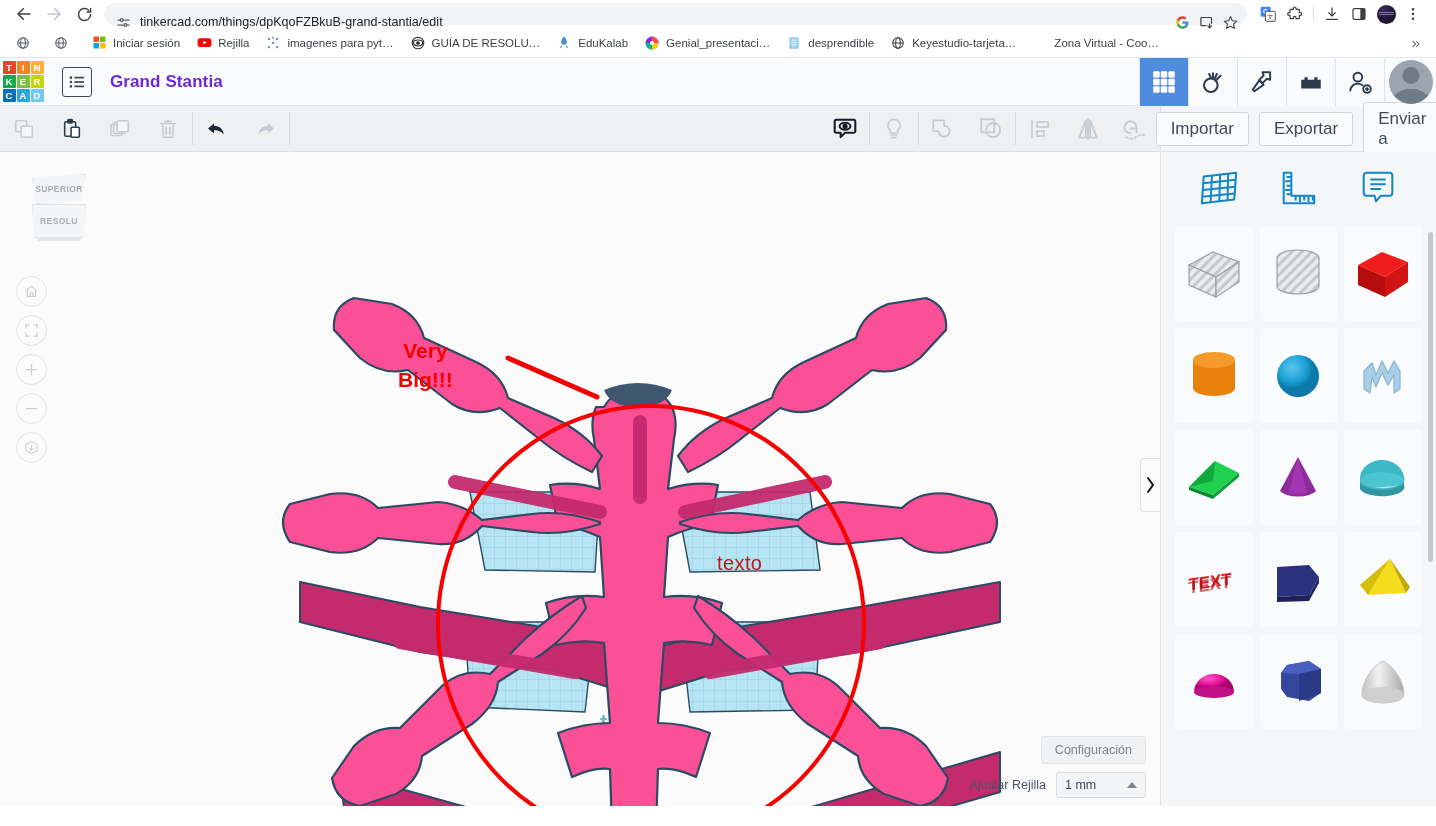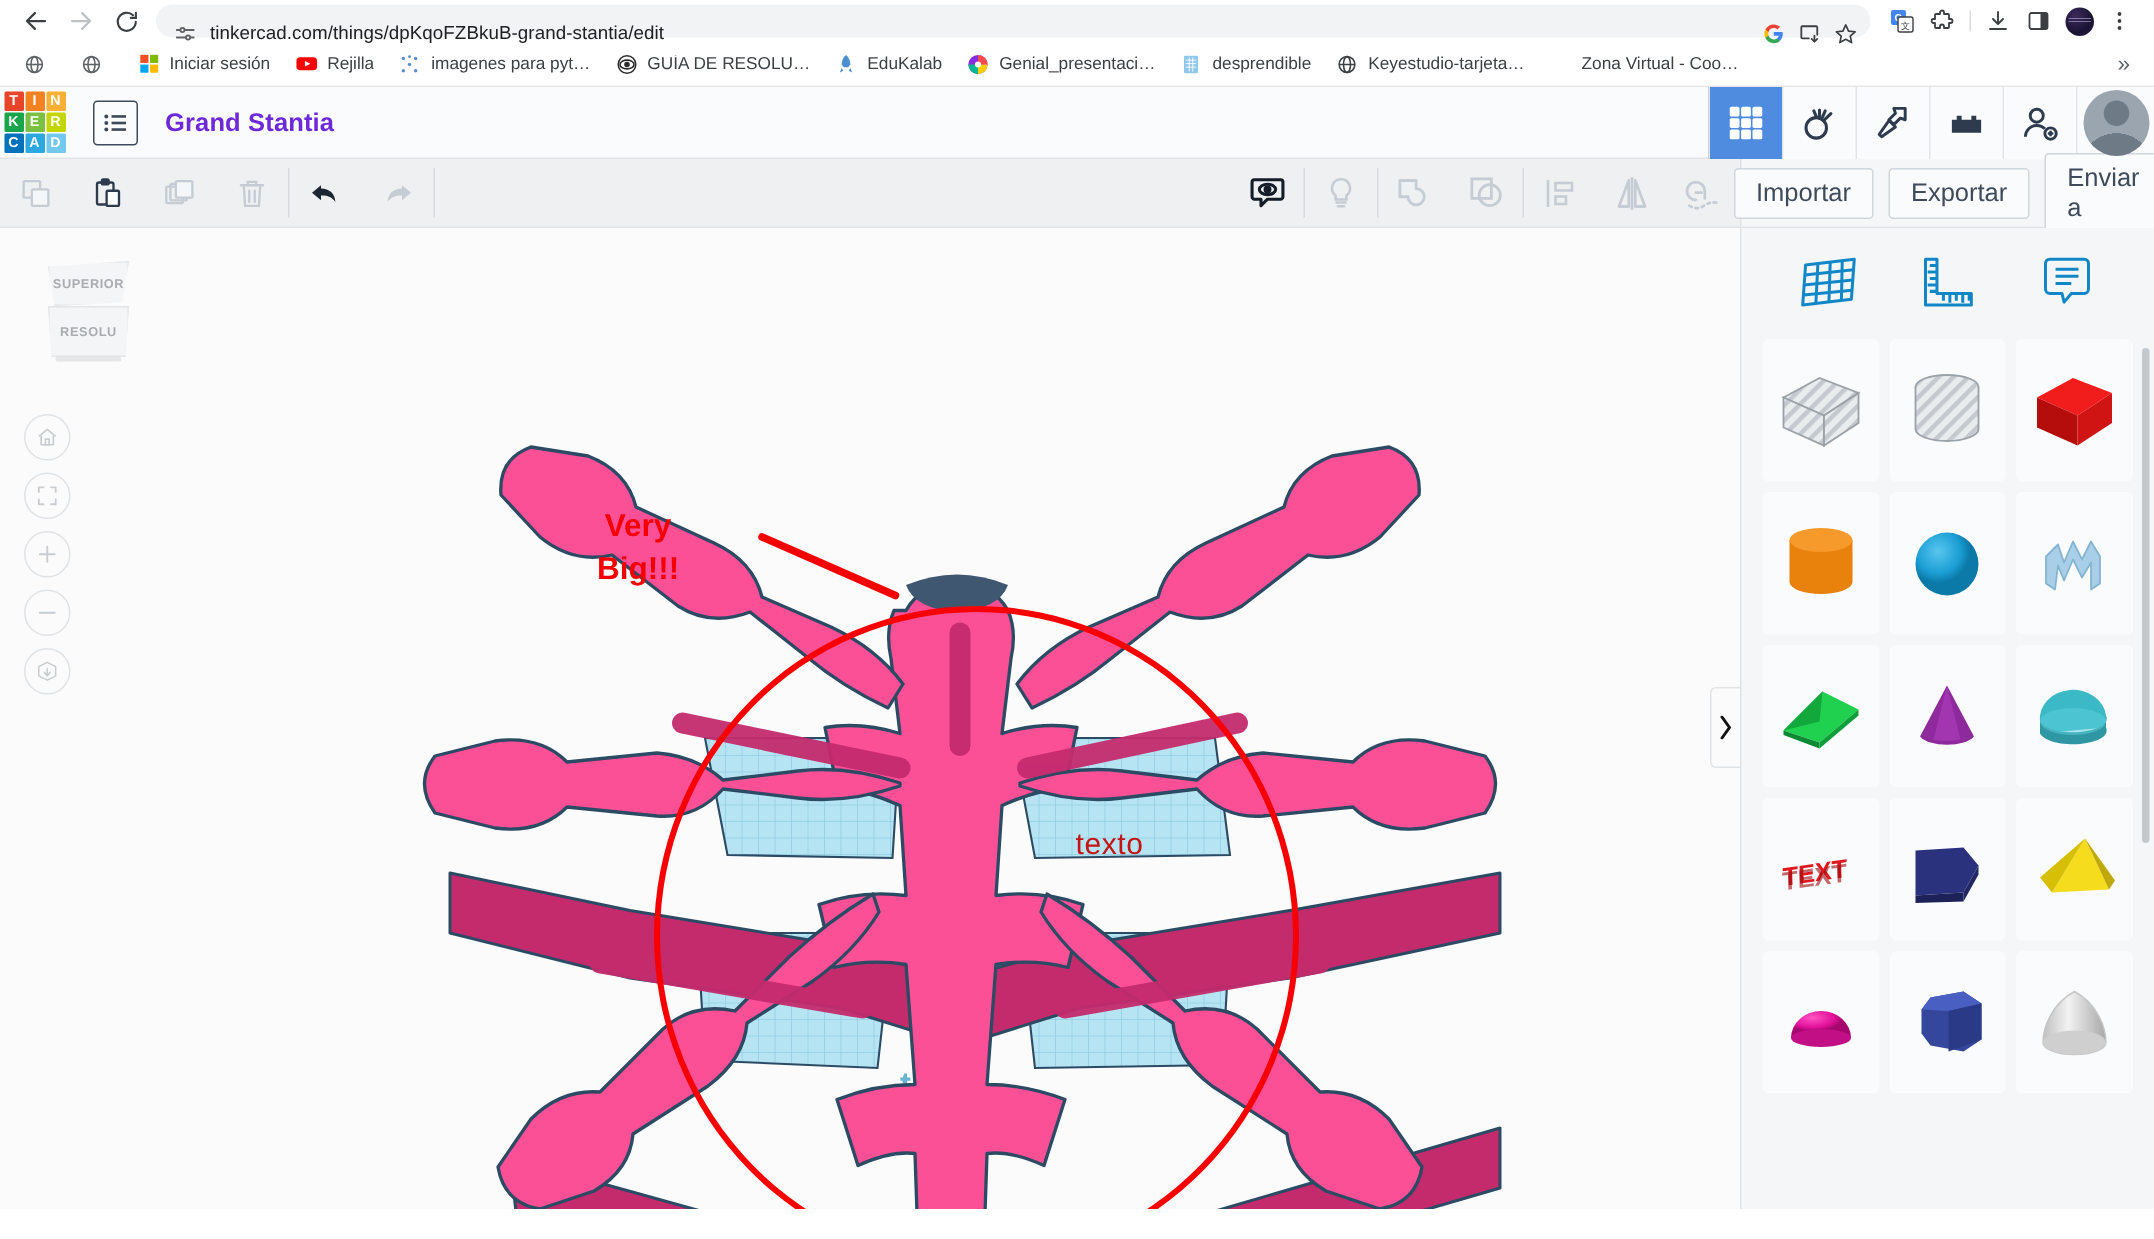--- a/index.html
+++ b/index.html
@@ -741,20 +741,34 @@
           </svg>
       </div>
       <div class="nav-circle">
         <svg width="15" height="15" viewBox="0 0 24 24" fill="none" stroke="#c9cdd1" stroke-width="1.6" stroke-linejoin="round">
             <path d="M12 2.5 21 7v10l-9 4.5L3 17V7z"></path>
             <path d="M12 9v8M9 13l3 4 3-4" stroke-linecap="round"></path>
           </svg>
       </div>
     </div>
 
+    <div id="canvas-bottom">
+      <div id="cfg-btn">Configuración</div>
+      <div id="grid-row">
+        <span id="grid-label">Ajustar Rejilla</span>
+        <div id="grid-select">
+          <span>1 mm</span>
+          <span>
+            <svg width="10" height="7" viewBox="0 0 10 7" fill="#7b848d">
+                <polygon points="5,0 10,6 0,6"></polygon>
+              </svg>
+          </span>
+        </div>
+      </div>
+    </div>
 
     <div id="panel-toggle">
       <svg width="9" height="16" viewBox="0 0 9 16" fill="none" stroke="#111" stroke-width="2" stroke-linecap="round" stroke-linejoin="round">
           <polyline points="2,1 7,8 2,15"></polyline>
         </svg>
     </div>
   </div>
 
   <div id="right-panel">
     <div id="panel-icon-row">

